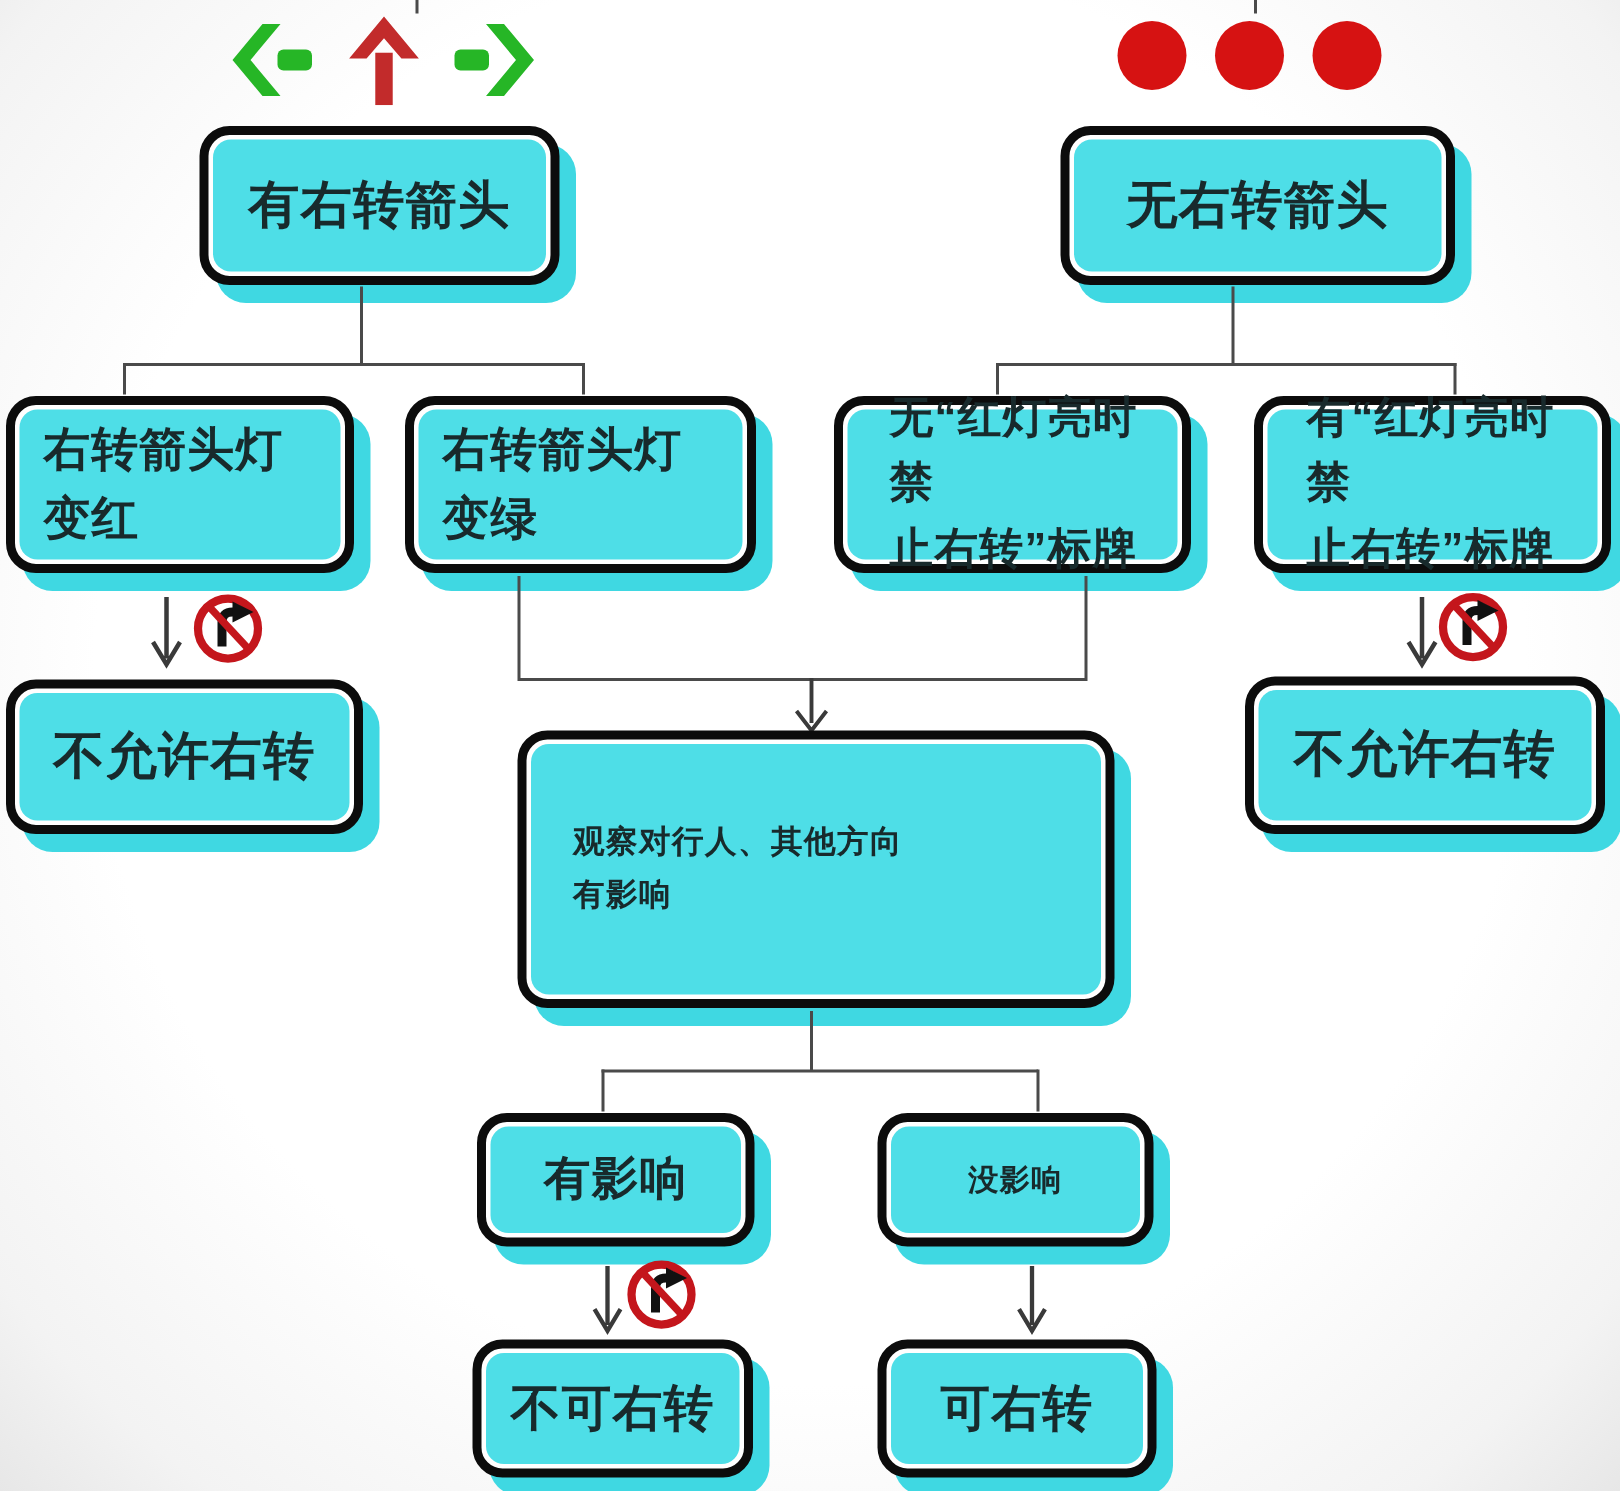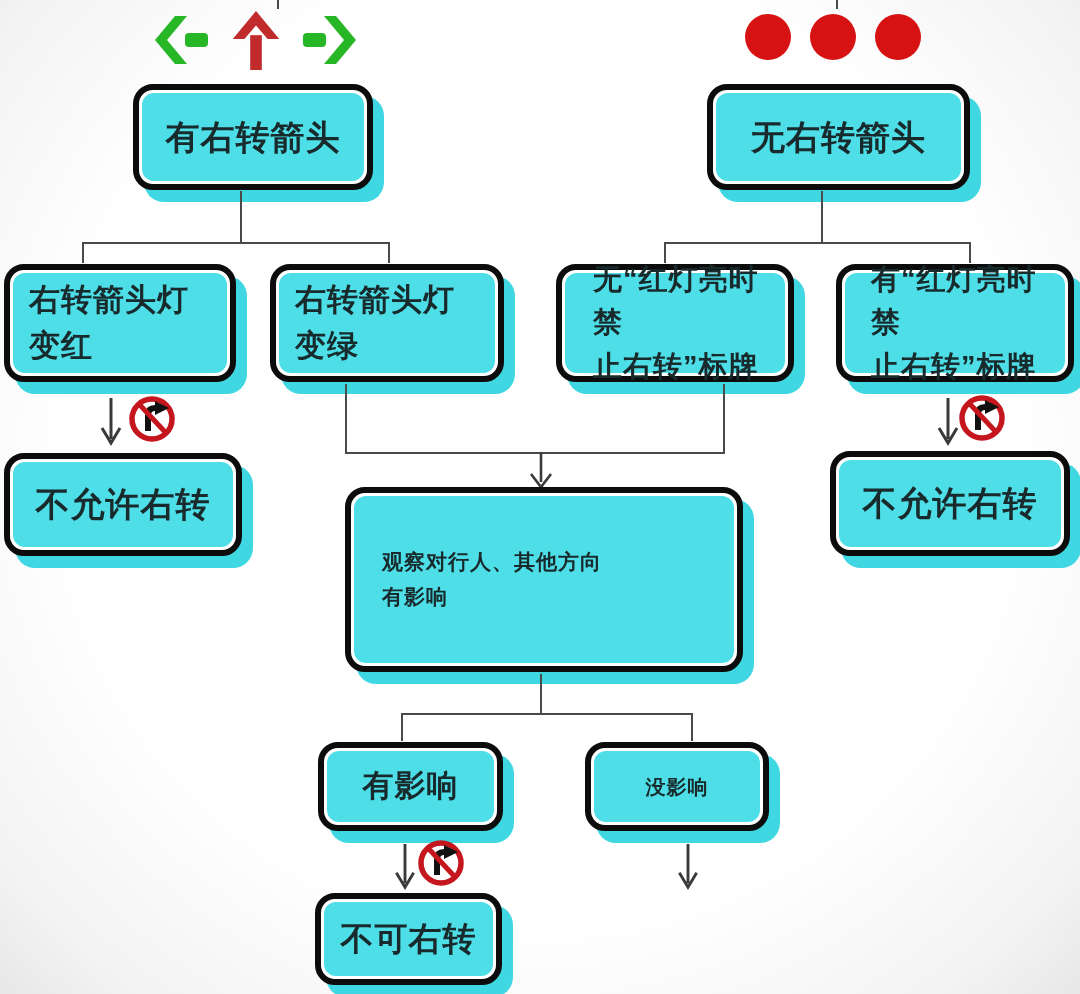--- a/index.html
+++ b/index.html
@@ -184,14 +184,17 @@
     <line x1="11" y1="9" x2="38" y2="38" stroke="#c4161c" stroke-width="5"></line>
   </svg>
 
   <svg class="abs" style="left:675px;top:842px" width="26" height="50" viewBox="0 0 26 52">
     <path d="M13 2 L13 43 M4 32 L13 47 L22 32" fill="none" stroke="#3a3a3a" stroke-width="3"></path>
   </svg>
 
   <div class="node" style="left:315px;top:893px;width:187px;height:92px">
     <div class="node-fill" style="font-size:33px">不可右转</div>
   </div>
+  <div class="node" style="left:585px;top:893px;width:186px;height:92px">
+    <div class="node-fill" style="font-size:33px">可右转</div>
+  </div>
 
 </div>
 
 </body></html>

